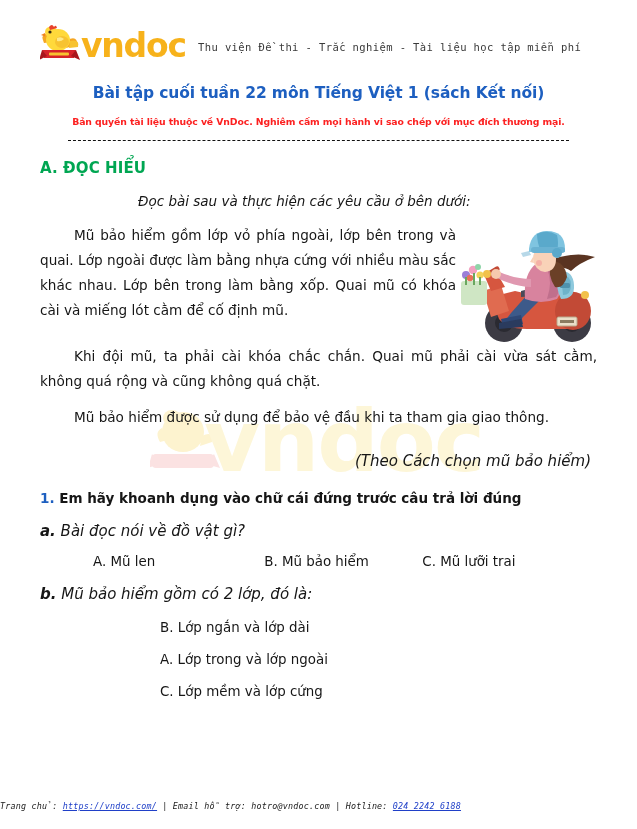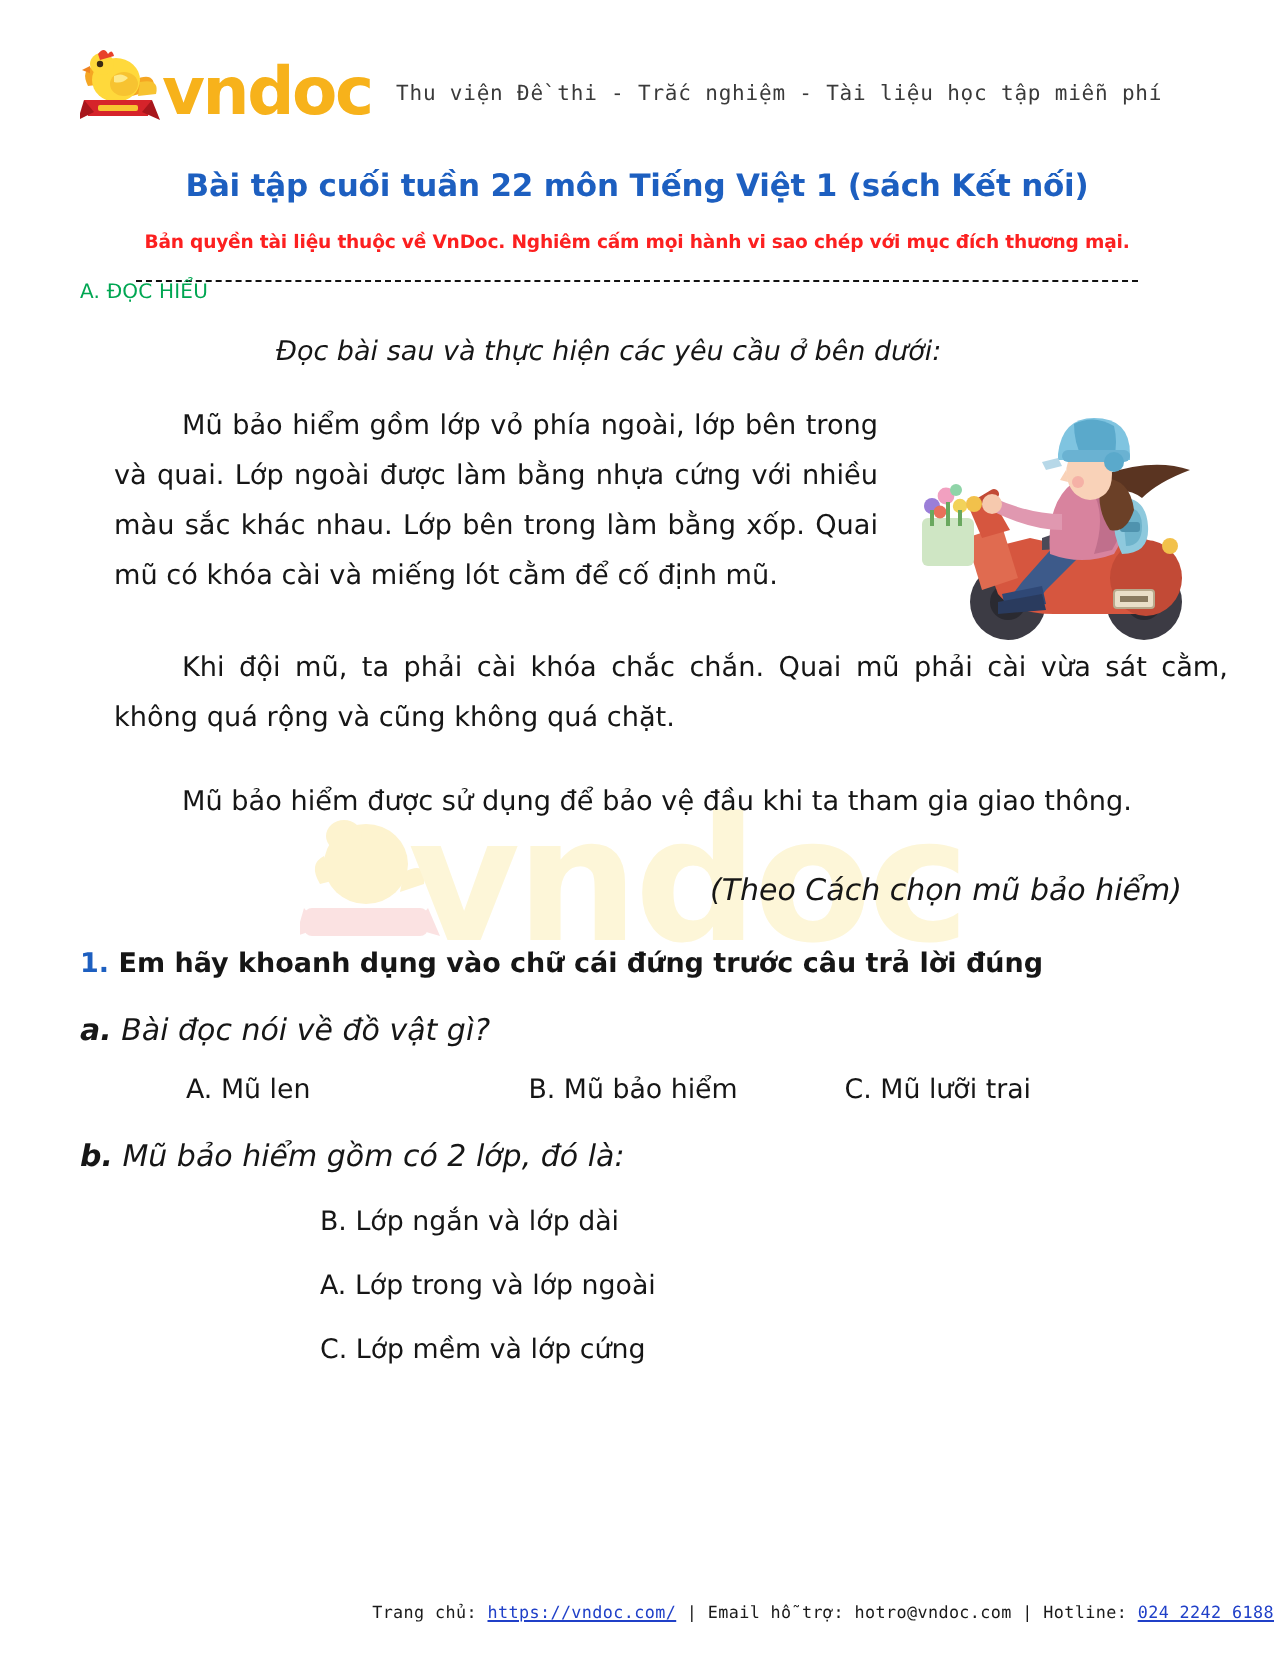--- a/index.html
+++ b/index.html
@@ -126,22 +126,23 @@
   }
 
   
   .content {
     position: relative;
     z-index: 2;
     color: #161616;
   }
   .section-head {
     color: #00a652;
-    font-weight: normal;
-    font-size: 10px;
+    font-weight: bold;
+    font-size: 15px;
+    margin-top: 18px;
     letter-spacing: 0.1px;
   }
   .instruction {
     font-style: italic;
     font-size: 13.5px;
     margin-top: 16px;
     margin-left: 98px;
   }
 
   .reading {
@@ -149,21 +150,21 @@
     margin-top: 14px;
   }
   .reading-col {
     width: 416px;
   }
   .para {
     font-size: 13.6px;
     line-height: 1.85;
     text-align: justify;
     text-indent: 34px;
-    margin: 17px;
+    margin: 0;
   }
   .para + .para { margin-top: 11px; }
   .para-full { width: 100%; }
 
   .illus {
     position: absolute;
     right: -8px;
     top: 2px;
     width: 144px;
     height: 122px;
@@ -205,26 +206,27 @@
     margin-top: 17px;
     margin-left: 120px;
   }
 
   
   .footer {
     position: absolute;
     left: 0;
     right: 0;
     bottom: 18px;
-    text-align: right;
+    text-align: left;
     font-family: "DejaVu Sans Mono", monospace;
     font-size: 8.4px;
     color: #1a1a1a;
     letter-spacing: 0.2px;
     z-index: 2;
+    font-style: italic;
   }
   .footer a, .footer .lnk {
     color: #2040c8;
     text-decoration: underline;
   }
   .footer .plain { color: #1a1a1a; text-decoration: none; }
 </style>
 </head>
 <body>
 

